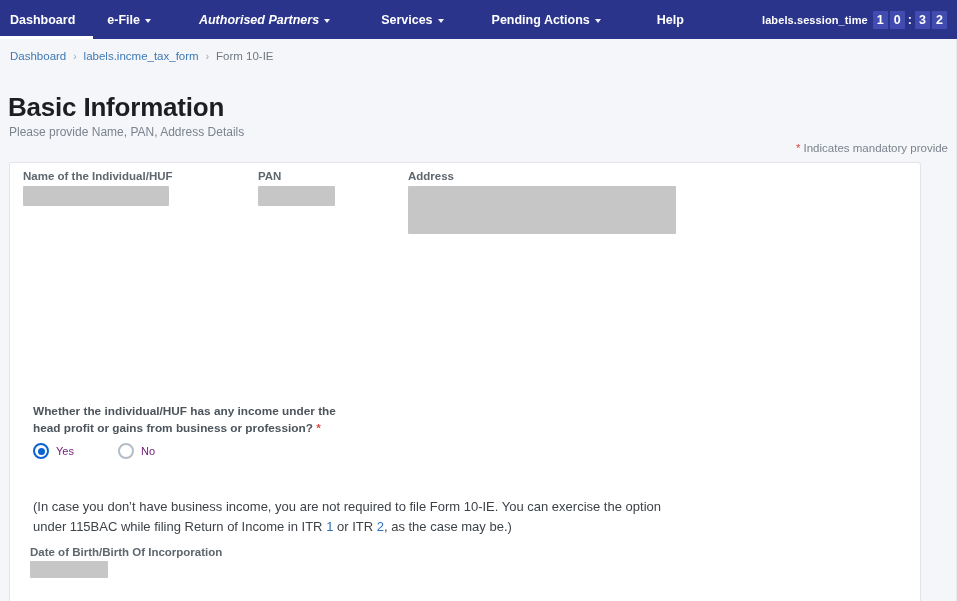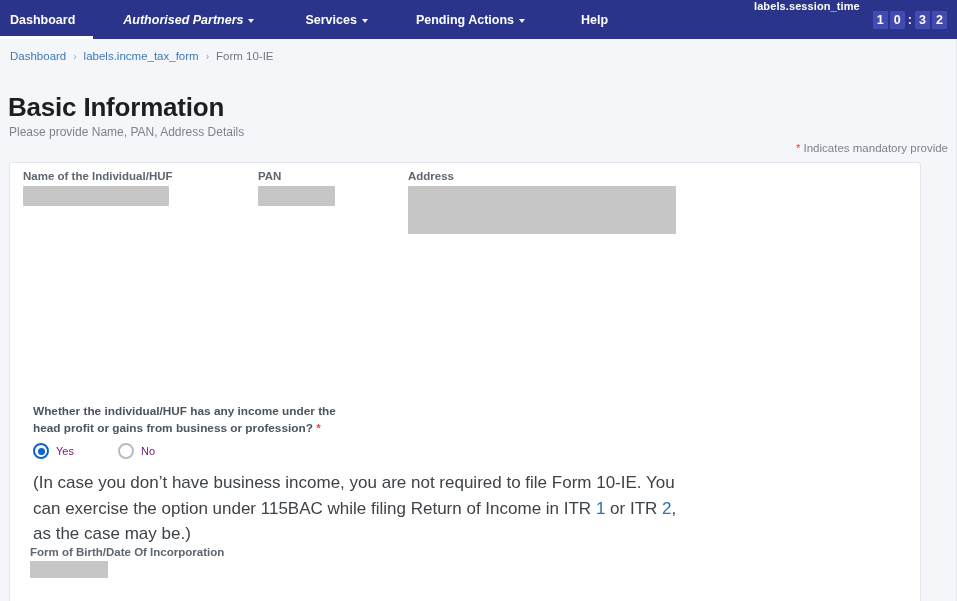--- a/index.html
+++ b/index.html
@@ -54,21 +54,22 @@
     border-right: 3.5px solid transparent;
     border-top: 4px solid #ffffff;
     margin-top: 2px;
     opacity: .95;
   }
   .session {
     position: absolute;
     right: 10px; top: 0;
     height: 39px;
     display: flex;
-    gap: 13px;
+    align-items: center;
+    gap: 5px;
   }
   .session-label {
     color: #ffffff;
     font-size: 11px;
     font-weight: bold;
     letter-spacing: .1px;
   }
   .digits { display: flex; align-items: center; gap: 2px; }
   .digit {
     background: #424cb0;
@@ -172,23 +173,23 @@
   .radio.checked::after {
     content: "";
     width: 7px; height: 7px;
     border-radius: 50%;
     background: #0b62d0;
   }
   .radio-label { font-size: 11px; color: #701a75; }
 
   .note {
     position: absolute;
-    left: 23px; top: 307px;
+    left: 23px; top: 334px;
     width: 660px;
-    font-size: 17px;
+    font-size: 13px;
     color: #3d4348;
     line-height: 1.5;
   }
   .note .itr { color: #2f6fb5; }
 
   .dob-label { position: absolute; left: 20px; top: 383px; }
   .dob-redact { position: absolute; left: 20px; top: 398px; width: 78px; height: 17px; }
 
   .nature-title {
     position: absolute; left: 23px; top: 436px;
@@ -203,20 +204,24 @@
   }
 </style>
 </head>
 <body>
 
 <div id="app">
 
   <div class="navbar">
     <div class="nav-item active" style="padding-left:10px;padding-right:18px;">
       <span>Dashboard</span>
+    </div>
+    <div class="nav-item" style="padding-left:14px;padding-right:18px;">
+      <span>e-File</span>
+      <span class="caret"></span>
     </div>
     <div class="nav-item" style="padding-left:30px;padding-right:18px;font-style:italic;">
       <span>Authorised Partners</span>
       <span class="caret"></span>
     </div>
     <div class="nav-item" style="padding-left:33px;padding-right:18px;">
       <span>Services</span>
       <span class="caret"></span>
     </div>
     <div class="nav-item" style="padding-left:30px;padding-right:18px;">
@@ -282,21 +287,21 @@
         <span class="radio-label">Yes</span>
       </label>
       <label class="radio-opt">
         <span class="radio"></span>
         <span class="radio-label">No</span>
       </label>
     </div>
 
     <div class="note"><span>(In case you don’t have business income, you are not required to file Form 10-IE. You can exercise the option under 115BAC while filing Return of Income in ITR </span><span class="itr">1</span><span> or ITR </span><span class="itr">2</span><span>, as the case may be.)</span></div>
 
-    <div class="field-label dob-label">Form of Birth/Date Of Incorporation</div>
+    <div class="field-label dob-label">Date of Birth/Birth Of Incorporation</div>
     <div class="redact dob-redact"></div>
 
     <div class="nature-title">Nature of business or profession</div>
 
   </div>
 
   <div class="right-rule"></div>
 </div>
 
 </body></html>

